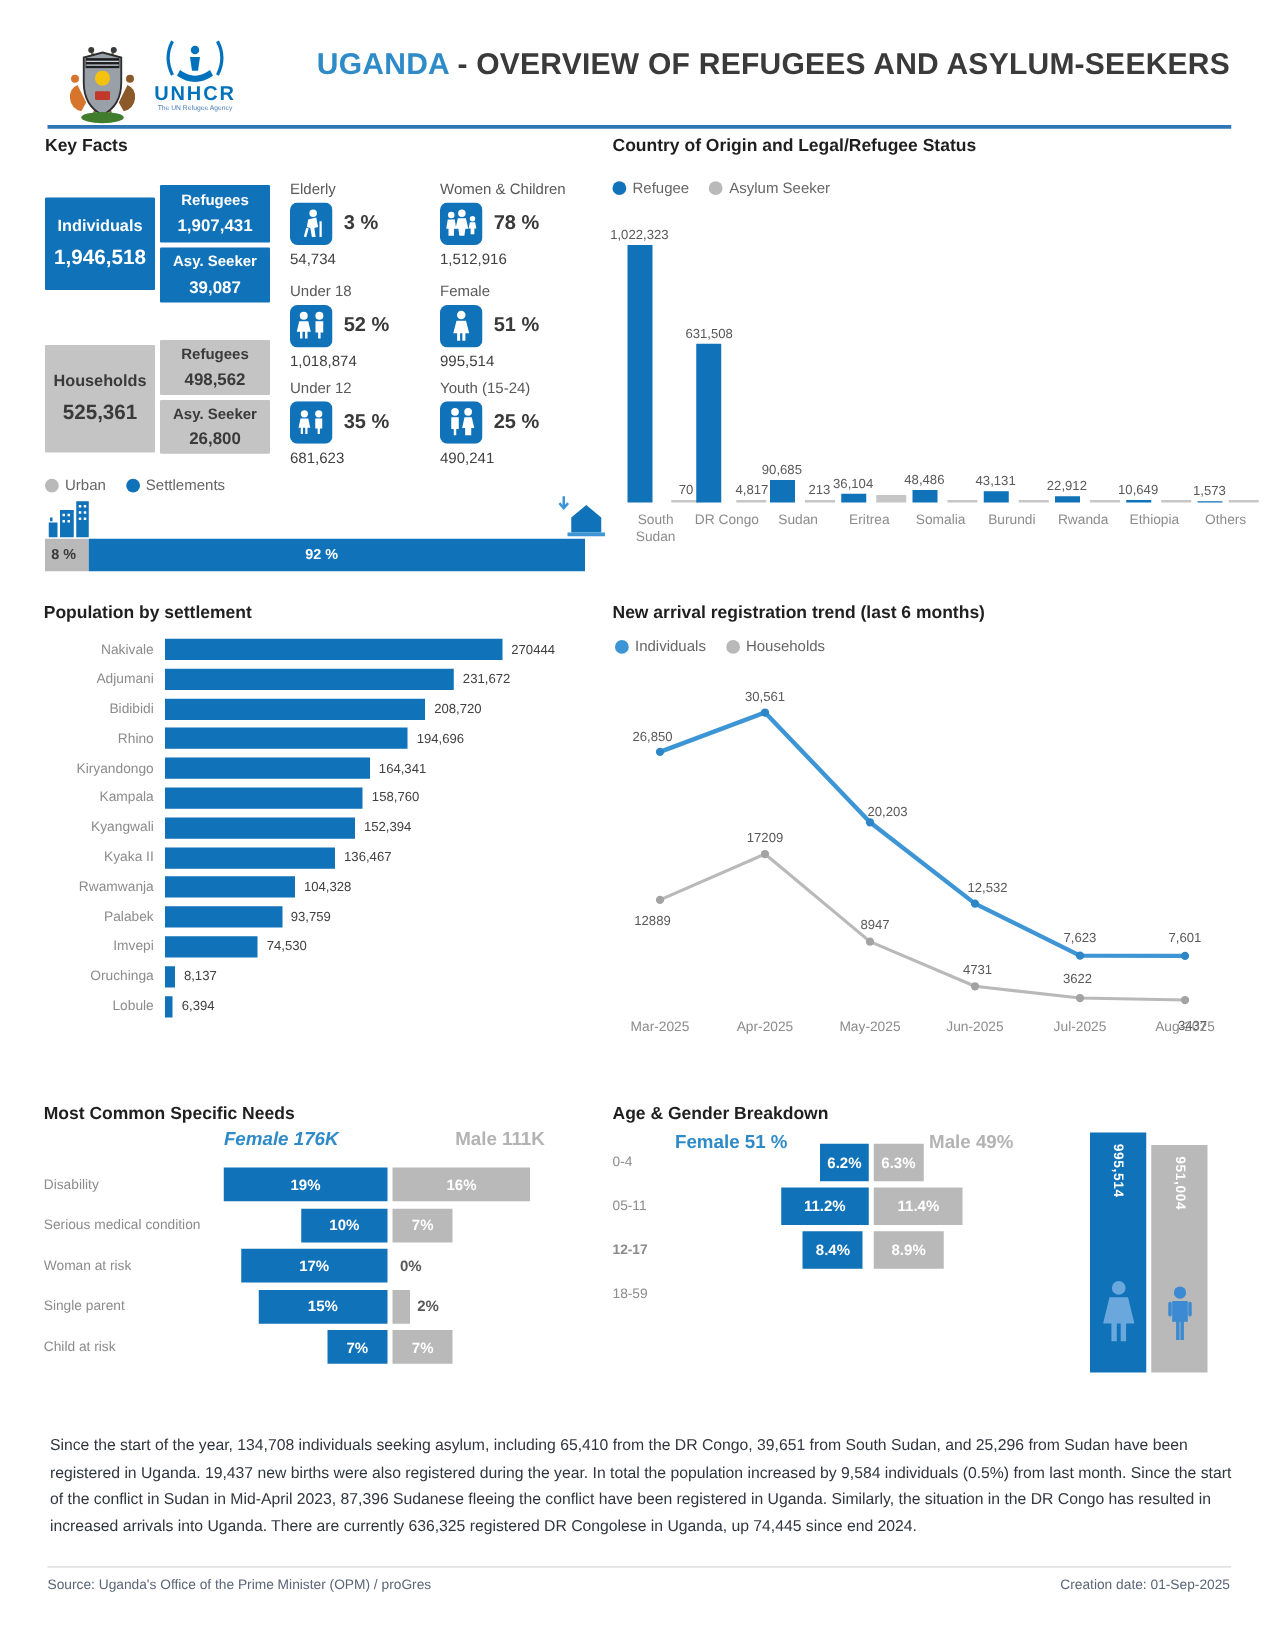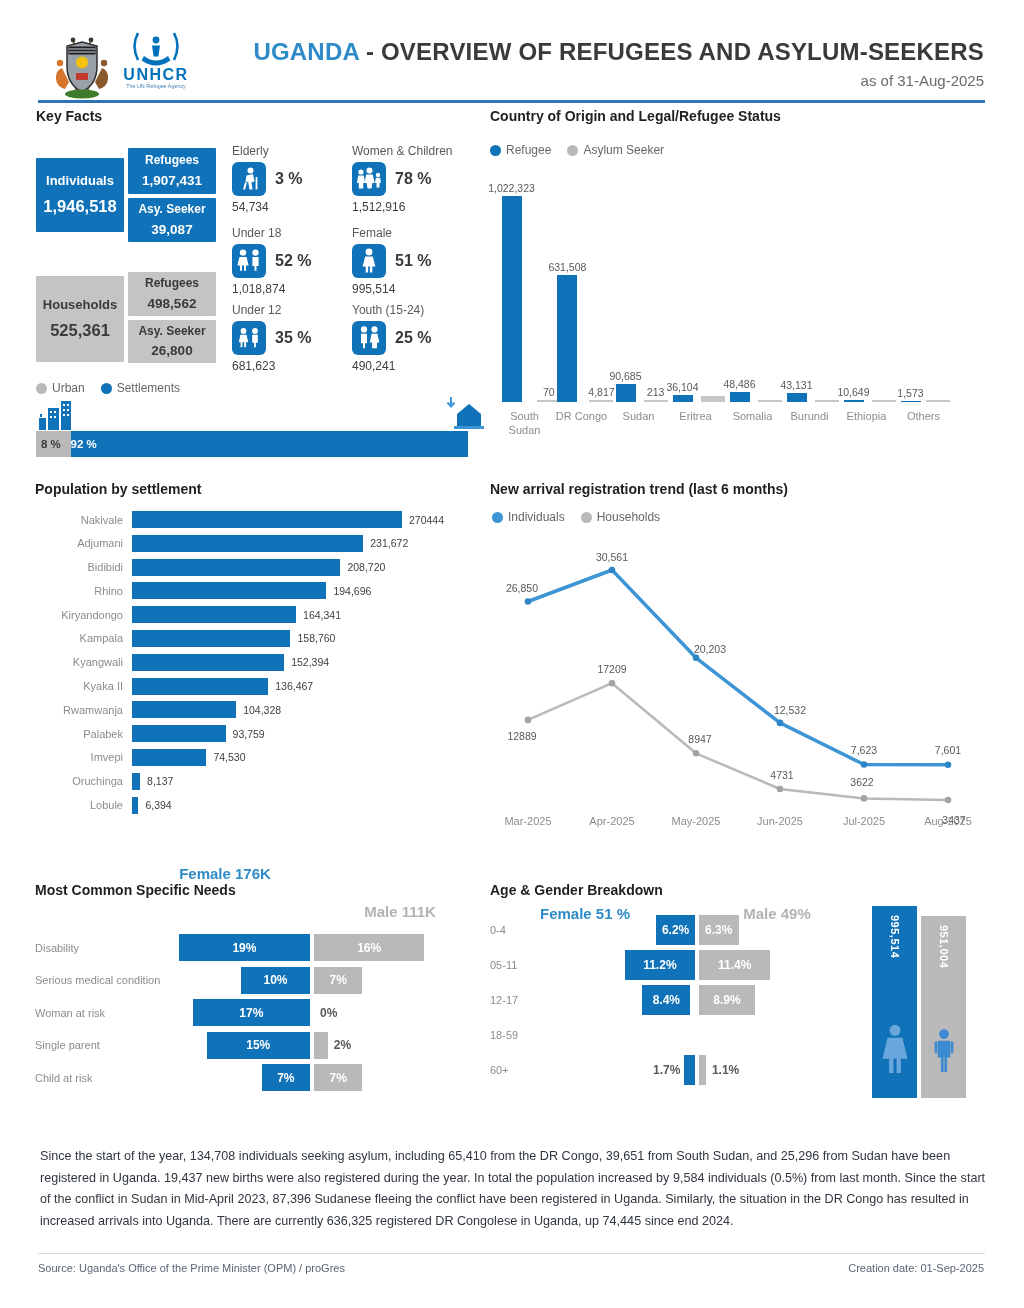--- a/index.html
+++ b/index.html
@@ -31,21 +31,21 @@
   .stat-card .pct{font-size:16px;font-weight:bold;color:#3a3a3a;white-space:nowrap;}
   .stat-card .sv{font-size:12px;color:#404040;margin-top:4px;}
 
   .legend{position:absolute;display:flex;gap:16px;font-size:12px;color:#666;align-items:center;}
   .legend .it{display:flex;align-items:center;gap:5px;}
   .dot{width:11px;height:11px;border-radius:50%;display:inline-block;}
 
   .ub-bar{position:absolute;left:36px;top:431px;width:432px;height:26px;display:flex;}
   .ub-urban{background:var(--bar-gray,#b9b9b9);display:flex;align-items:center;padding-left:5px;
             font-size:11.5px;font-weight:bold;color:#3a3a3a;box-sizing:border-box;}
-  .ub-set{background:var(--primary-blue,#1072b8);display:flex;align-items:center;justify-content:flex-start;
+  .ub-set{background:var(--primary-blue,#1072b8);display:flex;align-items:center;justify-content:center;
           padding-right:24px;font-size:11.5px;font-weight:bold;color:#fff;box-sizing:border-box;flex:1;}
 
   
   #country-chart{position:absolute;left:496px;top:164px;display:flex;}
   .co-group{width:57px;display:flex;flex-direction:column;align-items:center;}
   .co-bars{height:238px;display:flex;align-items:flex-end;justify-content:center;gap:2px;}
   .co-col{display:flex;flex-direction:column;align-items:center;justify-content:flex-end;}
   .co-val{font-size:10.5px;color:#595959;white-space:nowrap;margin-bottom:2px;}
   .co-bar-blue{width:20px;background:var(--primary-blue,#1072b8);}
   .co-bar-gray{width:24px;background:#c6c6c6;}
@@ -112,21 +112,20 @@
       <path d="M26 26 q12 9 24 0 l2.4 4.5 q-14.4 10 -28.8 0 z"></path>
     </g>
     <path d="M20 3 q-7 13 0 27" stroke="#0072bc" stroke-width="2.6" fill="none"></path>
     <path d="M56 3 q7 13 0 27" stroke="#0072bc" stroke-width="2.6" fill="none"></path>
     <text x="38" y="50" font-size="16" font-weight="bold" fill="#0072bc" text-anchor="middle" letter-spacing="1.5">UNHCR</text>
     <text x="38" y="58" font-size="5.4" fill="#4a7fb5" text-anchor="middle">The UN Refugee Agency</text>
   </svg>
 
   <div class="title-block">
     <div class="main-title"><span class="hl">UGANDA</span><span> - OVERVIEW OF REFUGEES AND ASYLUM-SEEKERS</span></div>
-    <div class="as-of">as of 31-Aug-2025</div>
   </div>
   <div class="blue-rule"></div>
 
   <div class="sec-title" style="left:36px;top:108px;">Key Facts</div>
 
   <div class="kf-box kf-blue big" style="left:36px;top:158px;width:88px;height:74px;">
     <div class="lb">Individuals</div>
     <div class="vl">1,946,518</div>
   </div>
   <div class="kf-box kf-blue" style="left:128px;top:148px;width:88px;height:46px;">
@@ -366,20 +365,32 @@
         <div class="co-bars">
           <div class="co-col">
             <div class="co-val">43,131</div>
             <div class="co-bar-blue" style="height: 8.69098px;"></div>
           </div>
           <div class="co-col">
             <div class="co-bar-gray" style="height: 2px;"></div>
           </div>
         </div>
         <div class="co-name">Burundi</div>
+      </div>
+      <div class="co-group">
+        <div class="co-bars">
+          <div class="co-col">
+            <div class="co-val">22,912</div>
+            <div class="co-bar-blue" style="height: 4.61681px;"></div>
+          </div>
+          <div class="co-col">
+            <div class="co-bar-gray" style="height: 2px;"></div>
+          </div>
+        </div>
+        <div class="co-name">Rwanda</div>
       </div>
       <div class="co-group">
         <div class="co-bars">
           <div class="co-col">
             <div class="co-val">10,649</div>
             <div class="co-bar-blue" style="height: 2.14579px;"></div>
           </div>
           <div class="co-col">
             <div class="co-bar-gray" style="height: 2px;"></div>
           </div>
@@ -509,21 +520,21 @@
       <text x="468" y="292" text-anchor="middle" font-size="10.5" fill="#595959">3437</text>
       <text x="42" y="293" text-anchor="middle" font-size="11" fill="#8c8c8c">Mar-2025</text>
       <text x="126" y="293" text-anchor="middle" font-size="11" fill="#8c8c8c">Apr-2025</text>
       <text x="210" y="293" text-anchor="middle" font-size="11" fill="#8c8c8c">May-2025</text>
       <text x="294" y="293" text-anchor="middle" font-size="11" fill="#8c8c8c">Jun-2025</text>
       <text x="378" y="293" text-anchor="middle" font-size="11" fill="#8c8c8c">Jul-2025</text>
       <text x="462" y="293" text-anchor="middle" font-size="11" fill="#8c8c8c">Aug-2025</text>
     </svg>
 
   <div class="sec-title" style="left:35px;top:882px;">Most Common Specific Needs</div>
-  <div class="pyr-header pyr-female" style="left:150px;top:865px;width:150px;">Female 176K</div>
+  <div class="pyr-header pyr-female" style="left:150px;top:903px;width:150px;font-style:italic;">Female 176K</div>
   <div class="pyr-header pyr-male" style="left:335px;top:903px;width:130px;">Male 111K</div>
   <div class="abs" id="needs-chart" style="left:35px;top:934px;">
       <div class="nd-row" style="height: 27px; margin-bottom: 5.5px;">
         <div class="nd-label" style="width: 140px;">Disability</div>
         <div class="nd-plot" style="width: 300px; height: 27px;">
           <div class="pbar f" style="left: 3.9px; width: 131.1px; height: 27px;">
             <span>19%</span>
           </div>
           <div class="pbar m" style="left: 139px; width: 110.4px; height: 27px;">
             <span>16%</span>
@@ -594,41 +605,32 @@
         <div class="nd-plot" style="width: 325px; height: 30px;">
           <div class="pbar f" style="left: 79.776px; width: 70.224px; height: 30px;">
             <span>11.2%</span>
           </div>
           <div class="pbar m" style="left: 154px; width: 71.478px; height: 30px;">
             <span>11.4%</span>
           </div>
         </div>
       </div>
       <div class="nd-row" style="height: 30px; margin-bottom: 5px;">
-        <div class="nd-label" style="width: 55px;">12-17</div>
+        <div class="nd-label" style="width: 55px; font-weight: bold;">12-17</div>
         <div class="nd-plot" style="width: 325px; height: 30px;">
           <div class="pbar f" style="left: 97.332px; width: 48px; height: 30px;">
             <span>8.4%</span>
           </div>
           <div class="pbar m" style="left: 154px; width: 55.803px; height: 30px;">
             <span>8.9%</span>
           </div>
         </div>
       </div>
       <div class="nd-row" style="height: 30px; margin-bottom: 5px;">
         <div class="nd-label" style="width: 55px;">18-59</div>
-      </div>
-      <div class="nd-row" style="height: 30px; margin-bottom: 5px;">
-        <div class="nd-label" style="width: 55px;">60+</div>
-        <div class="nd-plot" style="width: 325px; height: 30px;">
-          <div class="pbar f" style="left: 139.341px; width: 10.659px; height: 30px;"></div>
-          <div class="plab-out" style="left: 97.341px; width: 38px; text-align: right;">1.7%</div>
-          <div class="pbar m" style="left: 154px; width: 6.897px; height: 30px;"></div>
-          <div class="plab-out" style="left: 166.897px;">1.1%</div>
-        </div>
       </div>
     </div>
 
   <div class="total-bar" style="left:872px;top:906px;width:45px;height:192px;background:#1072b8;">
     <span class="vtext">995,514</span>
     <svg width="36" height="62" viewBox="0 0 46 78">
       <g fill="#6aa7dc">
         <circle cx="23" cy="10" r="7"></circle>
         <path d="M13.5 19.5 h19 l6.5 27 h-8.5 v18 h-5.5 v-18 h-4 v18 h-5.5 v-18 H7 z"></path>
       </g>

